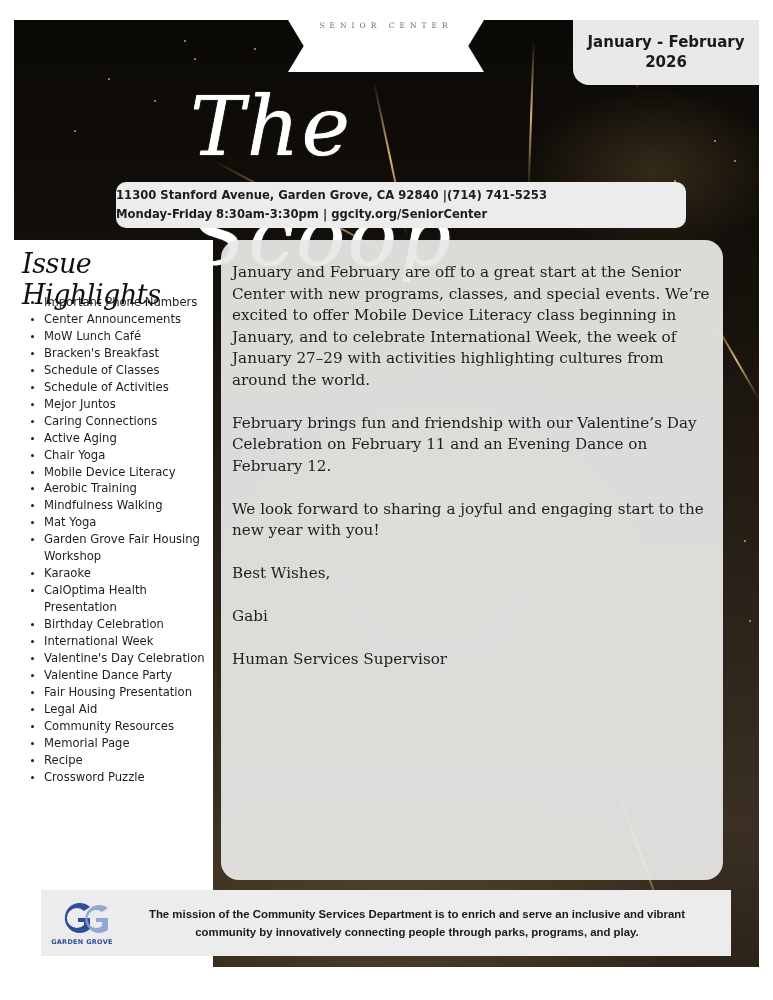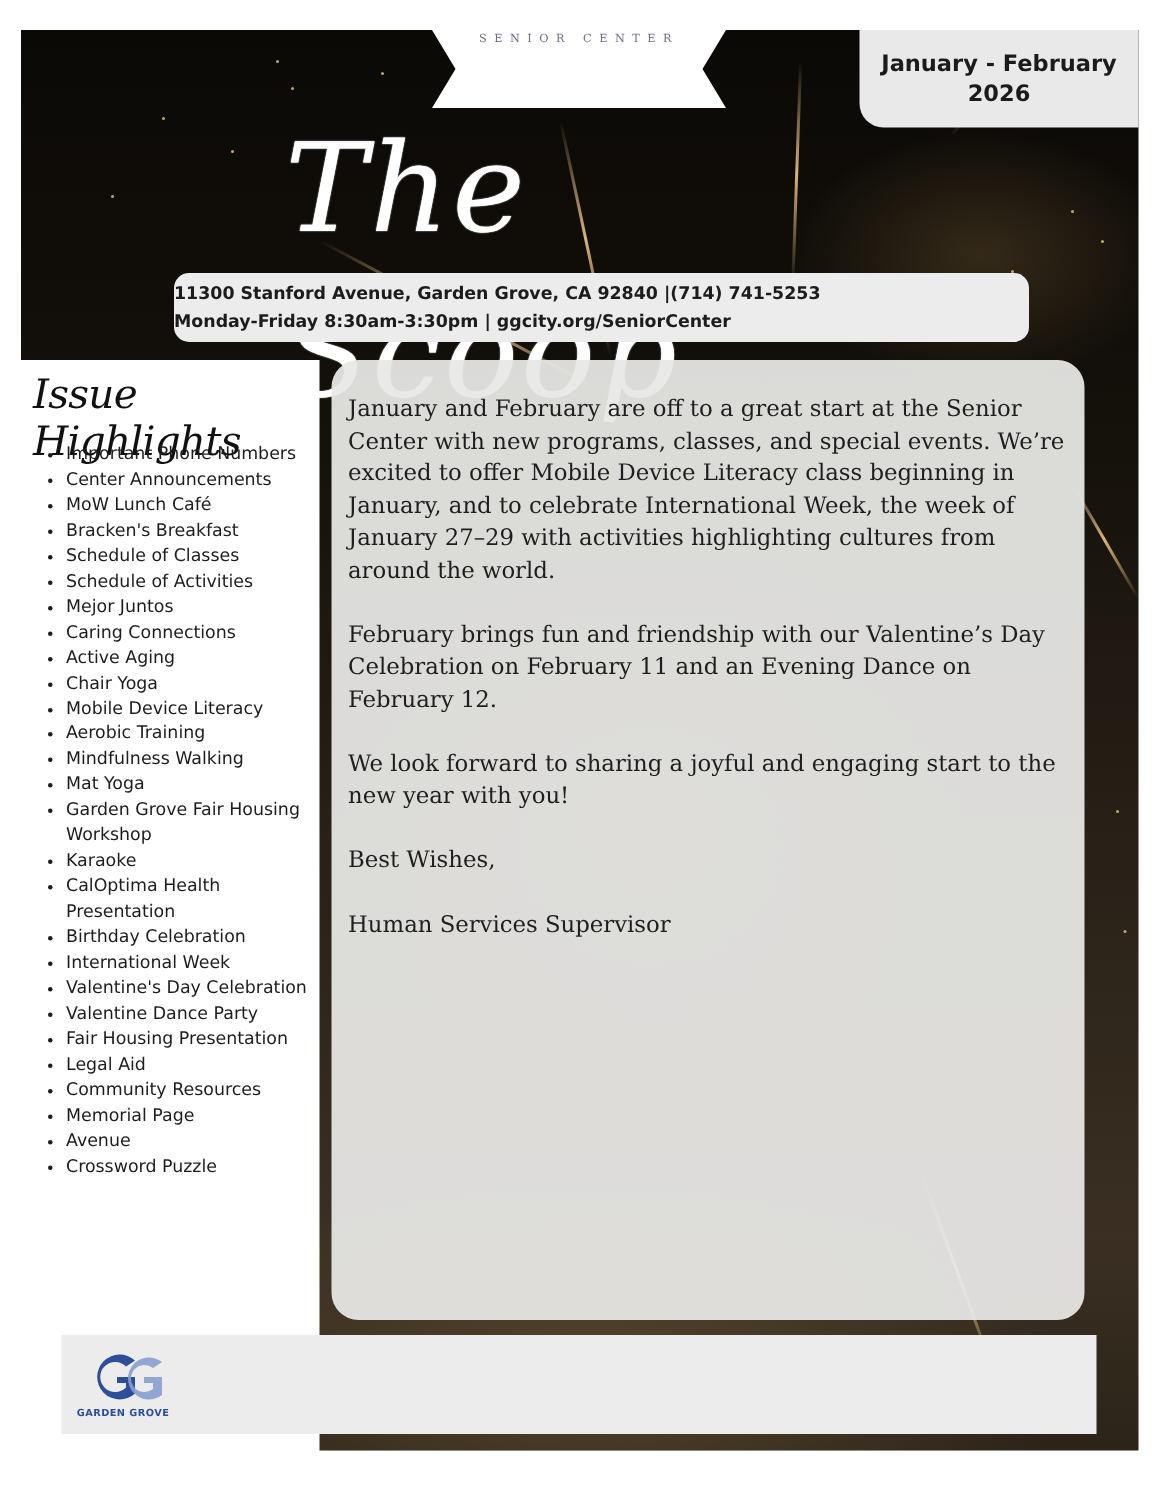--- a/index.html
+++ b/index.html
@@ -139,34 +139,36 @@
     <li>Karaoke</li>
     <li>CalOptima Health Presentation</li>
     <li>Birthday Celebration</li>
     <li>International Week</li>
     <li>Valentine's Day Celebration</li>
     <li>Valentine Dance Party</li>
     <li>Fair Housing Presentation</li>
     <li>Legal Aid</li>
     <li>Community Resources</li>
     <li>Memorial Page</li>
-    <li>Avenue</li>
+    <li>Recipe</li>
     <li>Crossword Puzzle</li>
   </ul>
 </div>
 
 <div class="letter">
   <p>January and February are off to a great start at the Senior Center with new programs, classes, and special events. We’re excited to offer Mobile Device Literacy class beginning in January, and to celebrate International Week, the week of January 27–29 with activities highlighting cultures from around the world.</p>
   <p>February brings fun and friendship with our Valentine’s Day Celebration on February 11 and an Evening Dance on February 12.</p>
   <p>We look forward to sharing a joyful and engaging start to the new year with you!</p>
   <p>Best Wishes,</p>
+  <p>Gabi</p>
   <p>Human Services Supervisor</p>
 </div>
 
 <div class="mission">
   <div class="gg-logo">
     <svg class="gg-mark" viewBox="0 0 64 34">
       <path d="M40 6 A15 15 0 1 0 40 28 L40 17 L28 17 L28 21 L34 21 L34 24 A10 10 0 1 1 34 10 Z" fill="#2d4f9a"></path>
       <path d="M58 7 A14 14 0 1 0 58 29 L58 17 L46 17 L46 21 L52 21 L52 25 A9 9 0 1 1 52 11 Z" fill="#8a9fd0" opacity="0.9"></path>
     </svg>
     <div class="gg-sub">GARDEN GROVE</div>
   </div>
+  <div class="mission-text">The mission of the Community Services Department is to enrich and serve an inclusive and vibrant community by innovatively connecting people through parks, programs, and play.</div>
 </div>
 
 </body></html>

